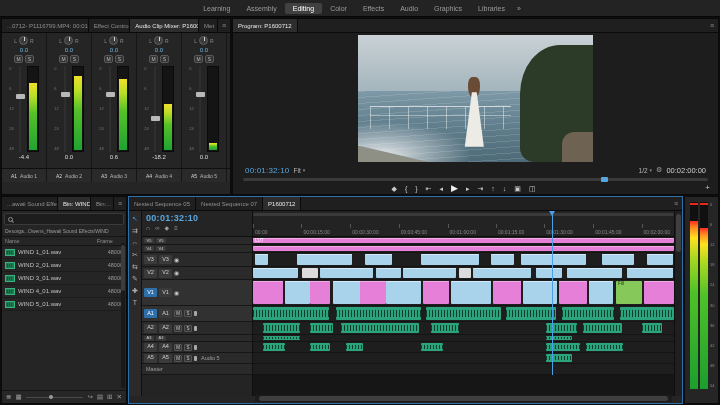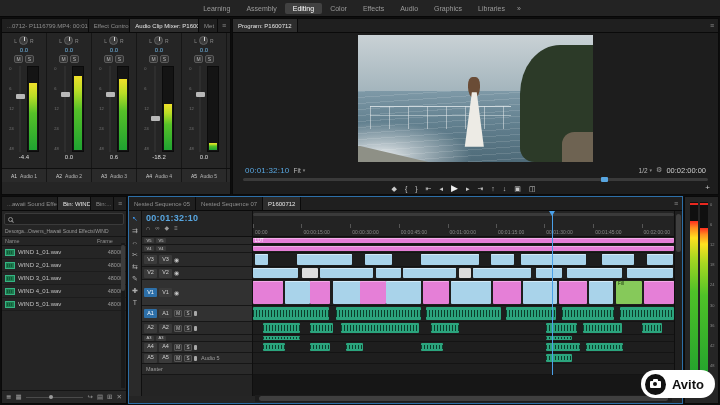--- a/index.html
+++ b/index.html
@@ -675,20 +675,14 @@
           <span>24</span>
           <span>30</span>
           <span>36</span>
           <span>42</span>
           <span>48</span>
           <span>54</span>
         </div>
       </div>
   </section>
 
-  <div class="avito">
-    <div class="cam">
-        <div class="cam-body"></div>
-      </div>
-    <span class="avito-text">Avito</span>
-  </div>
 
 </div>
 
 </body></html>

